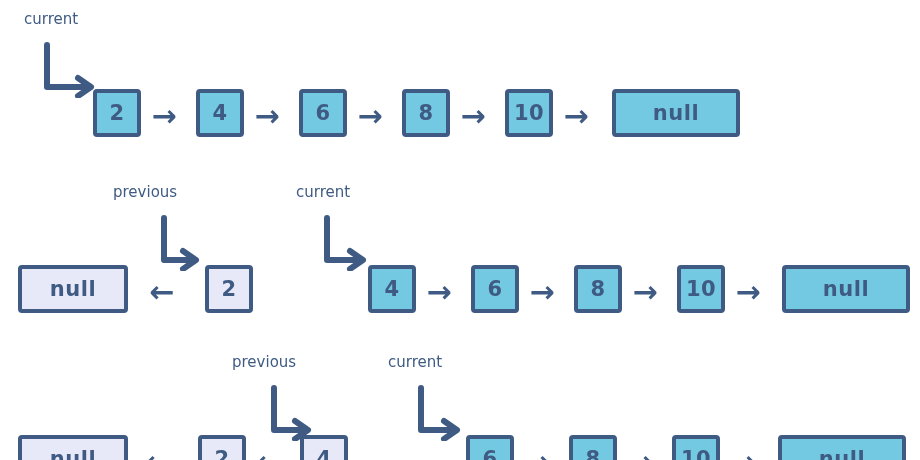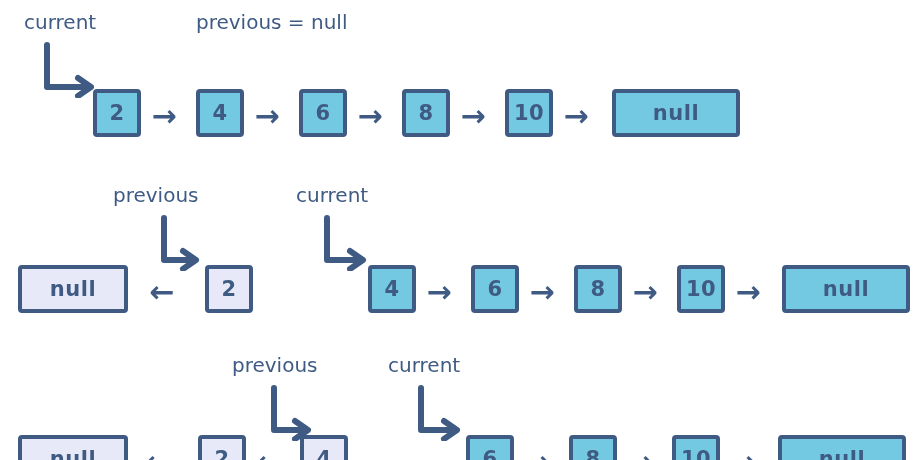--- a/index.html
+++ b/index.html
@@ -64,41 +64,40 @@
     line-height: 1;
     width: 40px;
     text-align: center;
     font-family: "DejaVu Sans", sans-serif;
   }
 
   
   .label {
     position: absolute;
     color: #3f5b83;
-    font-size: 20px;
+    font-size: 15px;
     line-height: 1;
     white-space: nowrap;
     font-family: "DejaVu Sans", sans-serif;
   }
 
   
   .pointer {
     position: absolute;
   }
 </style>
 </head>
 <body>
 
 <div id="canvas">
 
   <div class="row row-1">
 
     <div class="label" style="left:24px; top:12px;">current</div>
 
-    <div class="label" style="left:196px; top:12px;">previous = null</div>
 
     <svg class="pointer" style="left:38px; top:42px;" width="62" height="56" viewBox="0 0 62 56">
       <path d="M9,3 L9,45 L46,45" fill="none" stroke="#3f5b83" stroke-width="6" stroke-linecap="round" stroke-linejoin="round"></path>
       <path d="M40,36 L53,45 L40,54" fill="none" stroke="#3f5b83" stroke-width="6" stroke-linecap="round" stroke-linejoin="round"></path>
     </svg>
 
     <div class="node val active" style="left:93px; top:89px;">2</div>
     <div class="link" style="left:144px; top:101px;">→</div>
 
     <div class="node val active" style="left:196px; top:89px;">4</div>

